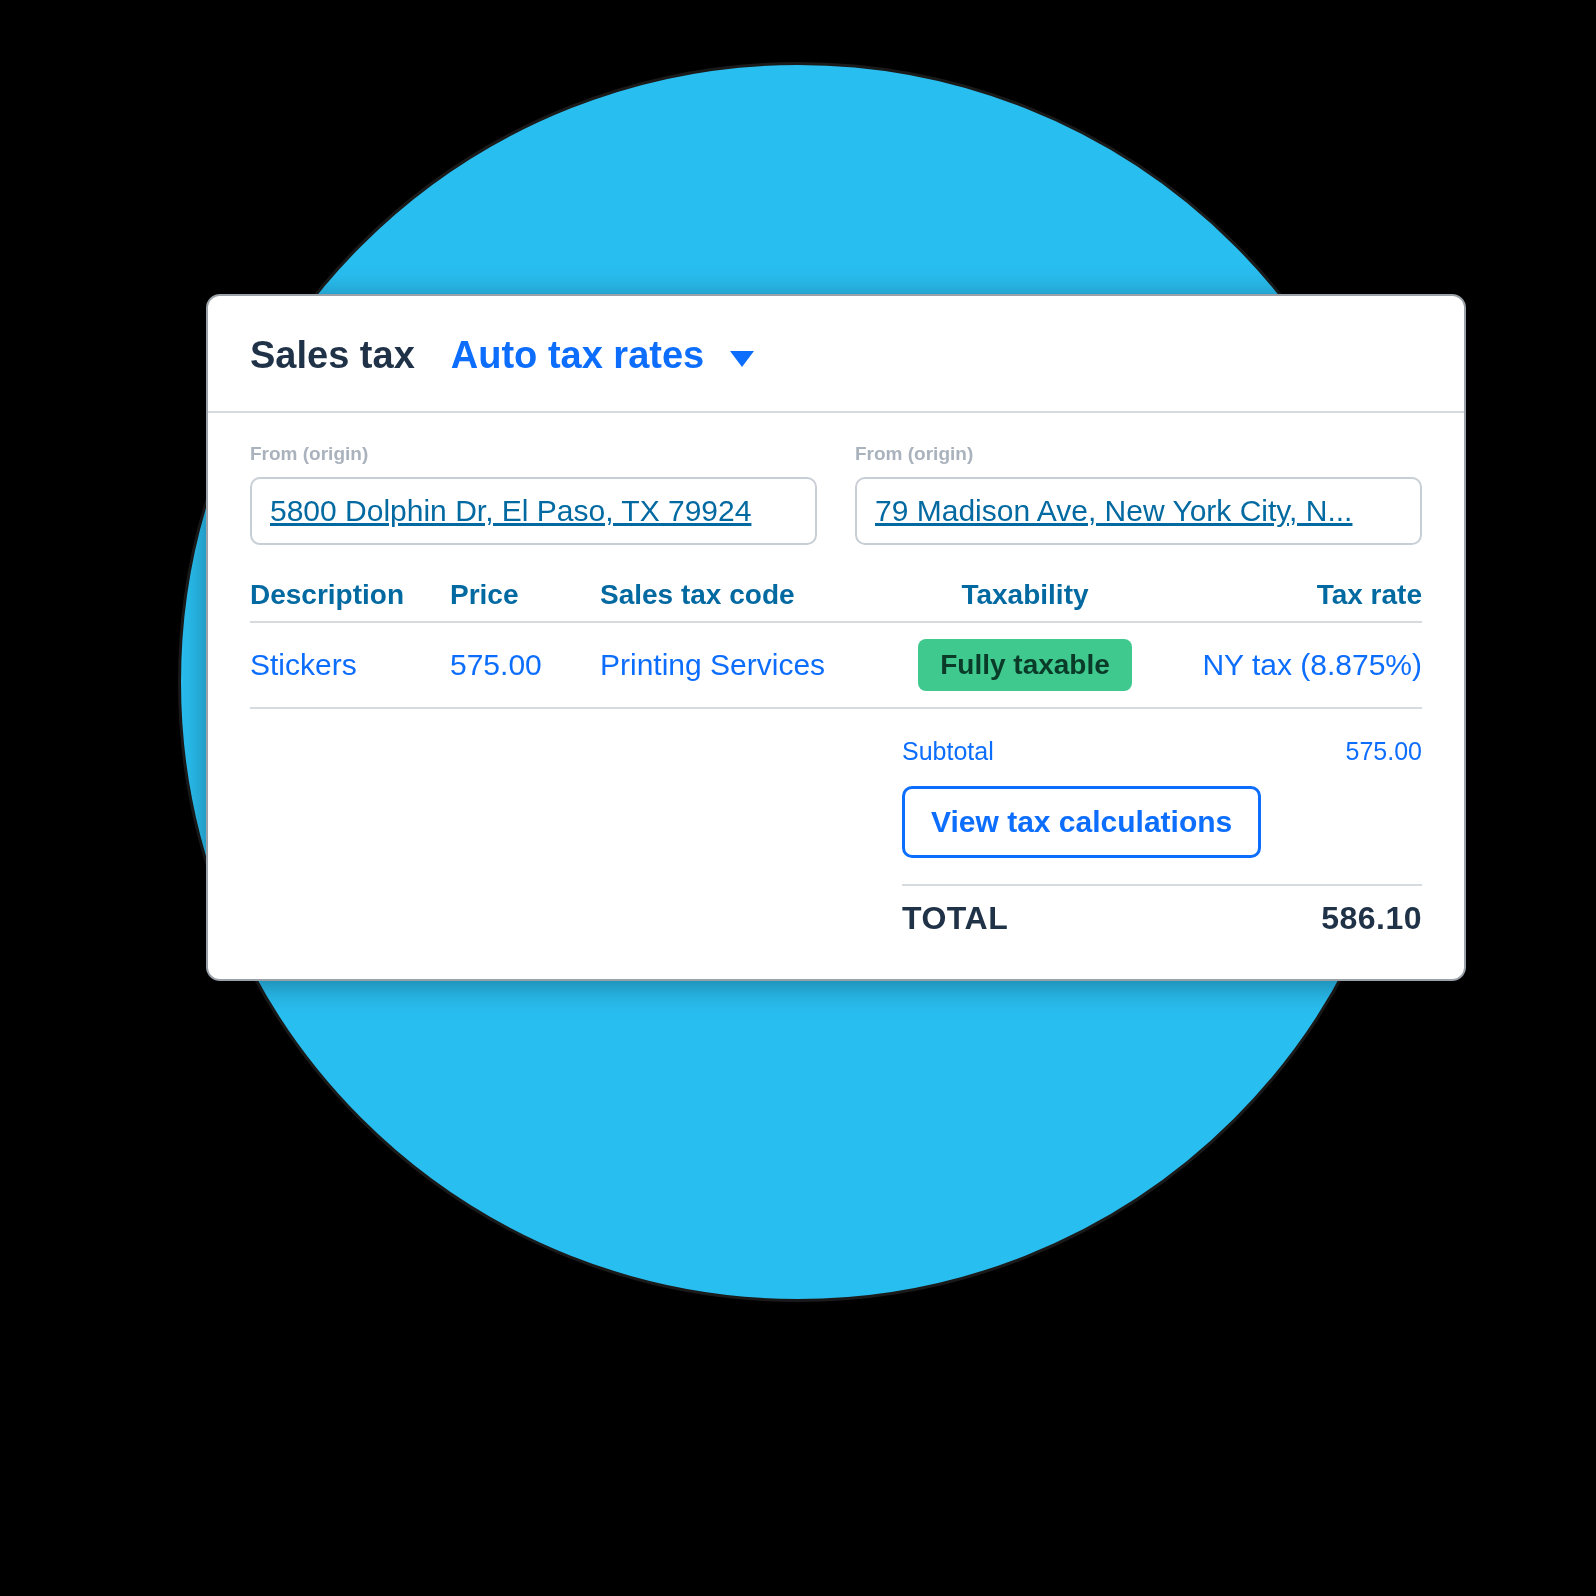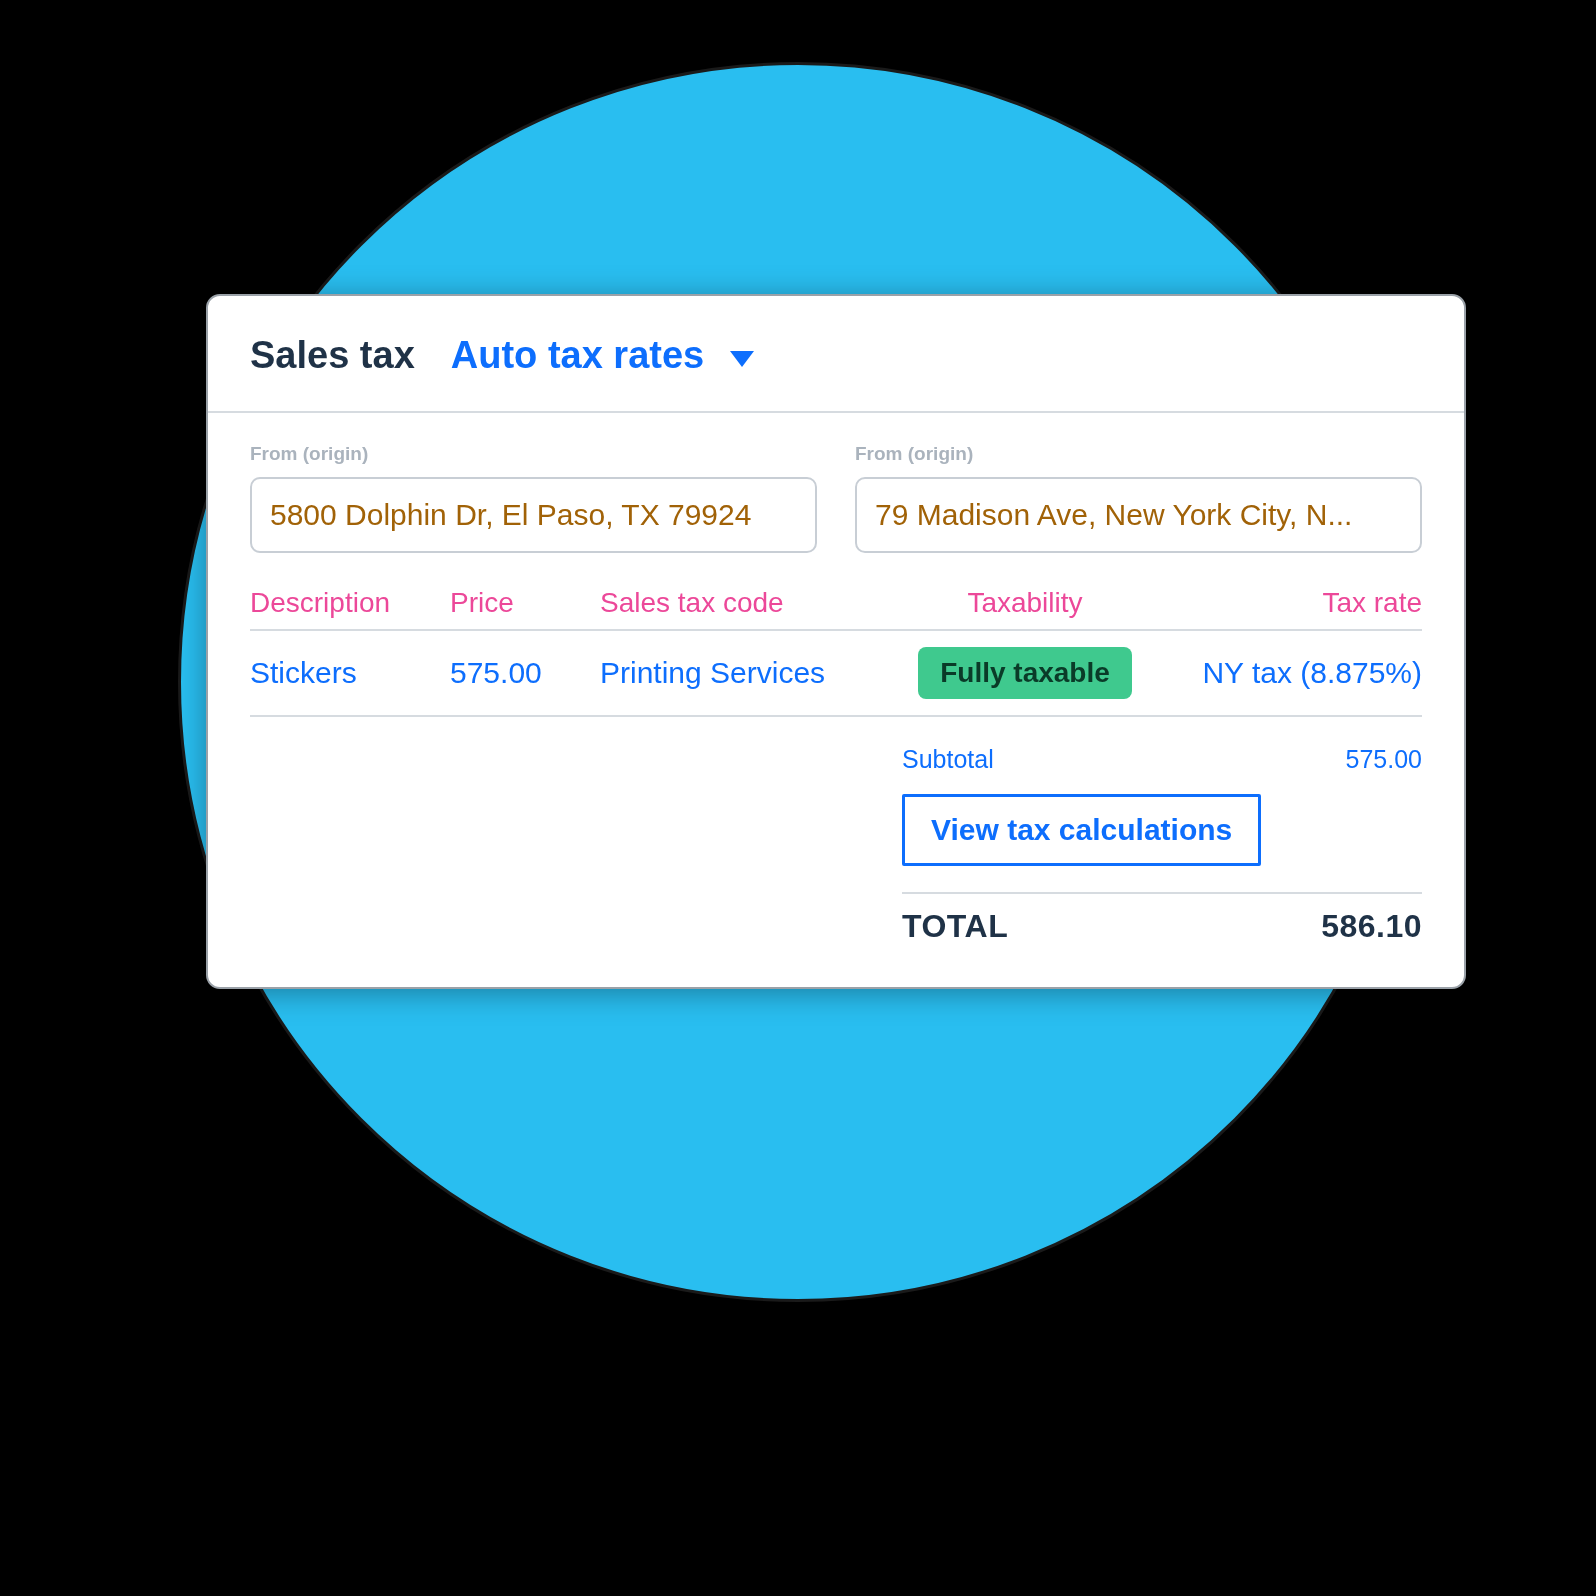--- a/index.html
+++ b/index.html
@@ -76,44 +76,45 @@
   }
   .addr-col { flex: 1 1 0; }
   .field-label {
     font-size: 19px;
     font-weight: 700;
     color: #aab3bd;
     margin-bottom: 12px;
   }
   .text-input {
     width: 100%;
-    height: 76px;
+    height: 68px;
     border: 2px solid #c8ced5;
     border-radius: 10px;
     padding: 0 18px;
     font-size: 30px;
-    color: #a16207;
+    color: #0369a1;
     background: #fff;
     text-overflow: ellipsis;
     white-space: nowrap;
     overflow: hidden;
+    text-decoration: underline;
   }
 
   .table {
     margin-top: 34px;
     width: 100%;
   }
   .th-row {
     display: flex;
     align-items: center;
     border-bottom: 2px solid #d6dbe0;
     padding-bottom: 10px;
     font-size: 28px;
-    font-weight: 400;
-    color: #ec4899;
+    font-weight: 700;
+    color: #0369a1;
   }
   .td-row {
     display: flex;
     align-items: center;
     border-bottom: 2px solid #d6dbe0;
     padding: 16px 0;
     font-size: 30px;
     font-weight: 500;
     color: #0d6efd;
   }
@@ -143,21 +144,21 @@
     display: flex;
     justify-content: space-between;
     font-size: 25px;
     color: #0d6efd;
     padding: 6px 0;
   }
   .view-btn {
     margin-top: 14px;
     display: inline-block;
     border: 3px solid #0d6efd;
-    border-radius: 2px;
+    border-radius: 10px;
     color: #0d6efd;
     font-size: 30px;
     font-weight: 700;
     padding: 16px 26px;
     background: #fff;
     cursor: pointer;
   }
   .divider {
     border-top: 2px solid #d6dbe0;
     margin: 26px 0 14px 0;

